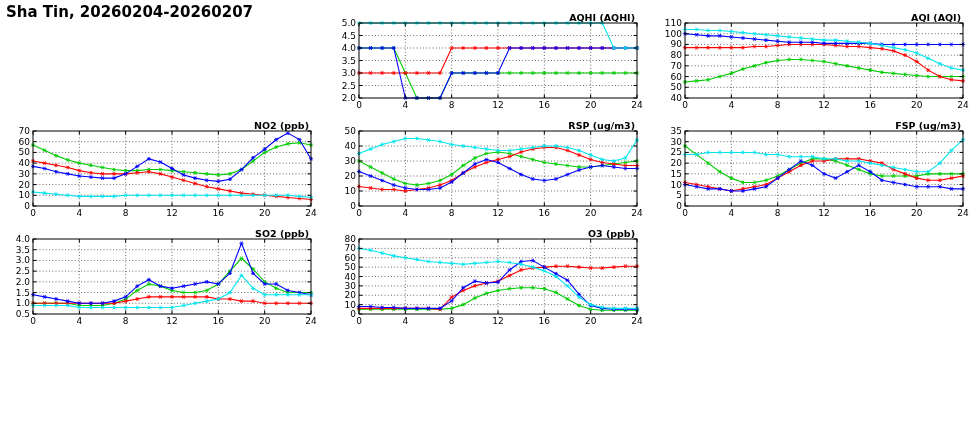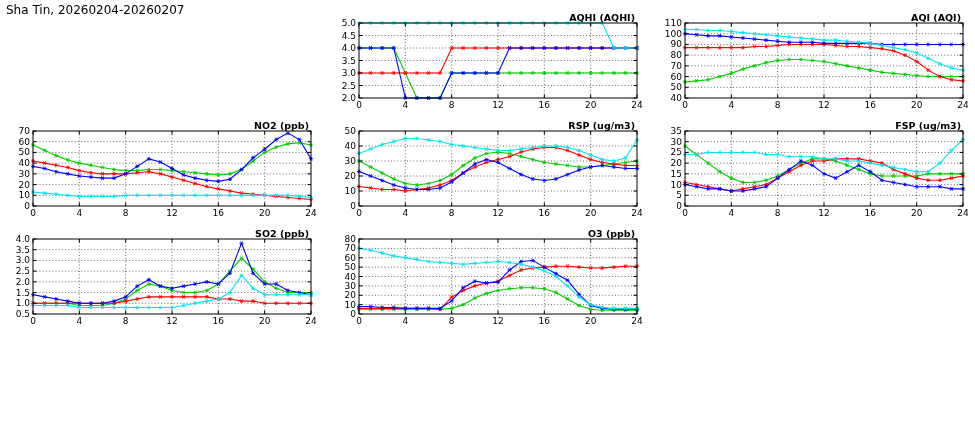--- a/index.html
+++ b/index.html
@@ -1,17 +1,17 @@
 <!DOCTYPE html>
 <html><head>
 <meta charset="utf-8">
 <style>
   html,body{margin:0;padding:0;background:#ffffff;}
   body{width:975px;height:447px;font-family:"DejaVu Sans",sans-serif;position:relative;overflow:hidden;}
-  .title{position:absolute;left:6px;top:3px;font-size:12px;font-weight:normal;color:#000;letter-spacing:0px;text-align:center;}
+  .title{position:absolute;left:6px;top:3px;font-size:15px;font-weight:bold;color:#000;letter-spacing:0px;text-align:center;}
   .panel{position:absolute;}
   .panel svg{display:block;}
   text{font-family:"DejaVu Sans",sans-serif;}
   .ptitle{font-size:9.5px;font-weight:bold;}
   .tick{font-size:9px;}
 </style>
 </head>
 <body>
 
 <div class="title">Sha Tin, 20260204-20260207</div>

